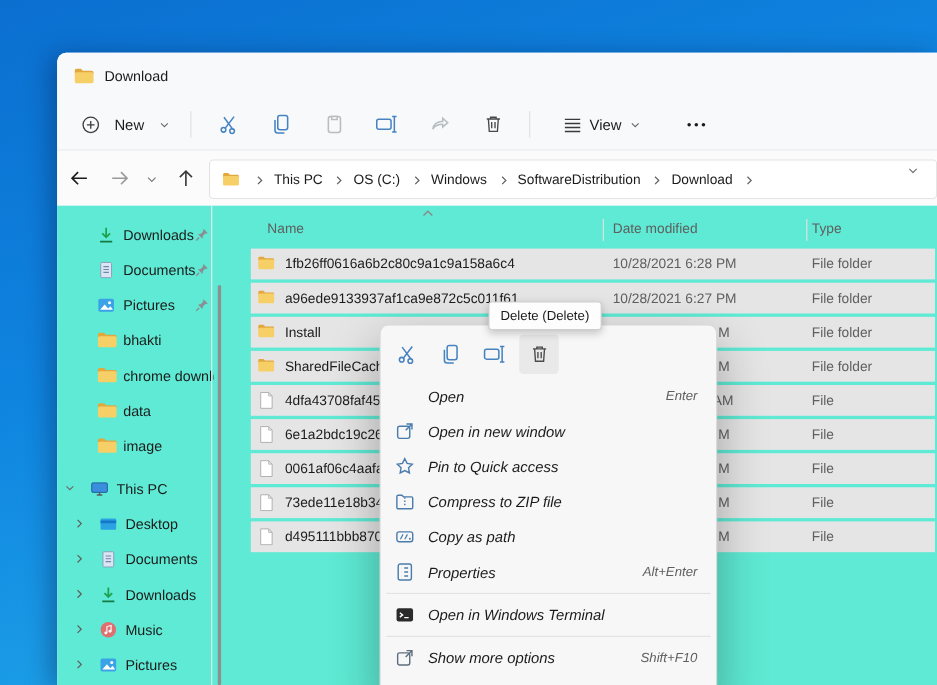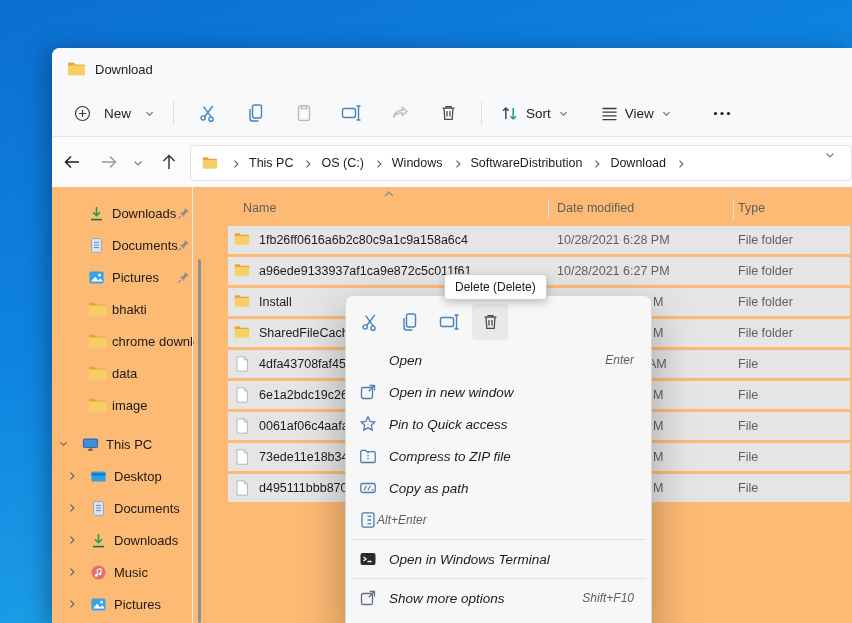--- a/index.html
+++ b/index.html
@@ -40,21 +40,21 @@
     border-radius:4px; }
   .nav-btn:nth-child(1){ margin-left:6px; }
   .addressbox { position:absolute; left:138px; right:0; top:8px; height:36px;
     background:#ffffff; border:1px solid #e3e3e3; border-radius:4px;
     display:flex; align-items:center; padding-left:11px; overflow:hidden; }
   .crumb { font-size:12.5px; color:#1b1b1b; padding:3px 2px; white-space:nowrap; }
   .crumb-sep { width:10px; height:10px; margin:0 7px; flex:0 0 auto; }
   .addr-chev { position:absolute; right:16px; top:12px; width:12px; height:12px; }
 
   
-  .content { position:absolute; top:139px; left:0; right:0; bottom:0; background:#fdba74; }
+  .content { position:absolute; top:139px; left:0; right:0; bottom:0; background:#5eead4; }
 
   #sidebar { position:absolute; left:0; top:0; bottom:0; width:150px; padding-top:10px;
     overflow:hidden; }
   .sb-item { height:32px; display:flex; align-items:center; font-size:13px; position:relative;
     white-space:nowrap; }
   .sb-item .sb-chev { position:absolute; width:12px; height:12px; }
   .sb-item .sb-icon { position:absolute; width:17px; height:17px; }
   .sb-item .sb-label { position:absolute; left:60px; right:8px; overflow:hidden; }
   .sb-item .sb-pin { position:absolute; right:12px; width:13px; height:13px; }
   .sb-gap { height:7px; }
@@ -173,34 +173,20 @@
         </div>
         <div class="tb-btn">
           <span>
             <svg width="17" height="18" viewBox="0 0 17 18" fill="none" stroke="#4a4a4a" stroke-width="1.25">
               <path d="M2.5 4.2h12M6 4.2V2.6h5v1.6M4 4.2l.8 11.2h7.4L13 4.2M7 7v5.6M10 7v5.6"></path>
             </svg>
           </span>
         </div>
       </div>
     <div class="tb-divider" style="margin-left:15px"></div>
-    <div class="tb-drop">
-      <span>
-          <svg width="19" height="17" viewBox="0 0 19 17" fill="none" stroke-width="1.5">
-            <path d="M5.8 14V3.2M3 5.8L5.8 3l2.8 2.8" stroke="#3a4a5a"></path>
-            <path d="M13.2 3v10.8M10.4 11.2l2.8 2.8 2.8-2.8" stroke="#1a9e8f"></path>
-          </svg>
-        </span>
-      <span>Sort</span>
-      <span class="chev">
-          <svg width="11" height="11" viewBox="0 0 16 16" fill="none" stroke="#6a6a6a" stroke-width="1.5">
-            <path d="M3.5 6L8 10.5 12.5 6"></path>
-          </svg>
-        </span>
-    </div>
     <div class="tb-drop" style="margin-left:12px">
       <span>
           <svg width="17" height="15" viewBox="0 0 17 15" stroke="#3a3a3a" stroke-width="1.3">
             <path d="M1.5 2.5h14M1.5 6.2h14M1.5 9.9h14M1.5 13.6h14"></path>
           </svg>
         </span>
       <span>View</span>
       <span class="chev">
           <svg width="11" height="11" viewBox="0 0 16 16" fill="none" stroke="#6a6a6a" stroke-width="1.5">
             <path d="M3.5 6L8 10.5 12.5 6"></path>
@@ -668,20 +654,21 @@
         </span>
         <span class="cm-label">Copy as path</span>
       </div>
       <div class="cm-item">
         <span class="cm-icon">
           <svg width="18" height="18" viewBox="0 0 18 18" fill="none" stroke="#4a7dad" stroke-width="1.3">
             <rect x="3" y="1.8" width="12" height="14.4" rx="1.8"></rect>
             <path d="M6 5.4h.1M8.5 5.4H12M6 9h.1M8.5 9H12M6 12.6h.1M8.5 12.6H12"></path>
           </svg>
         </span>
+        <span class="cm-label">Properties</span>
         <span class="cm-shortcut">Alt+Enter</span>
       </div>
       <div class="cm-sep"></div>
       <div class="cm-item">
         <span class="cm-icon">
           <svg width="18" height="18" viewBox="0 0 18 18">
             <rect x="1.5" y="3" width="15" height="12" rx="2" fill="#2b2b2b"></rect>
             <path d="M4.5 7l2.5 2-2.5 2M8.5 11.5h4" stroke="#fff" stroke-width="1.3" fill="none"></path>
           </svg>
         </span>

